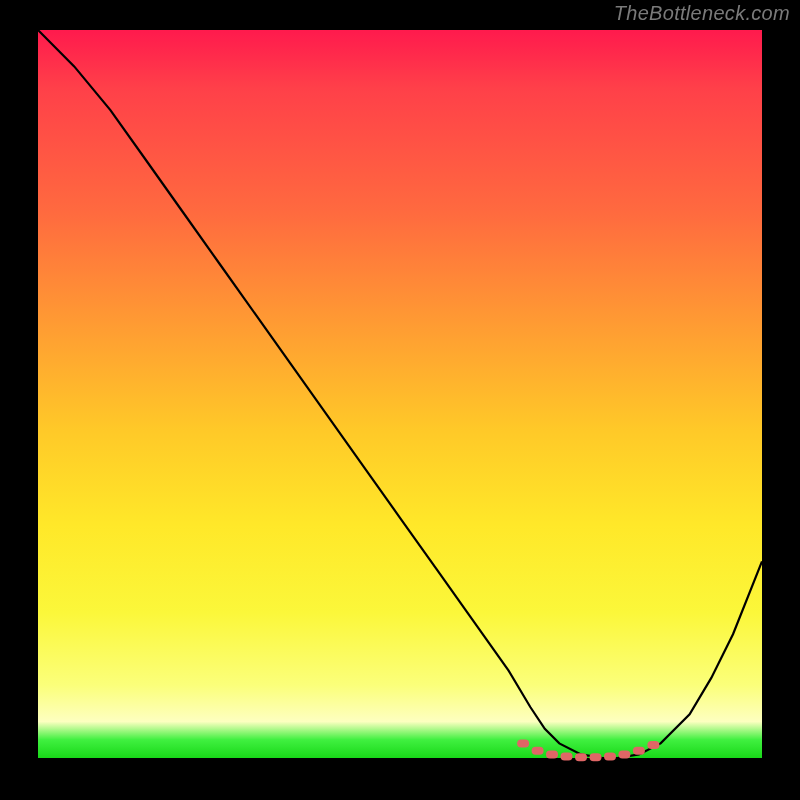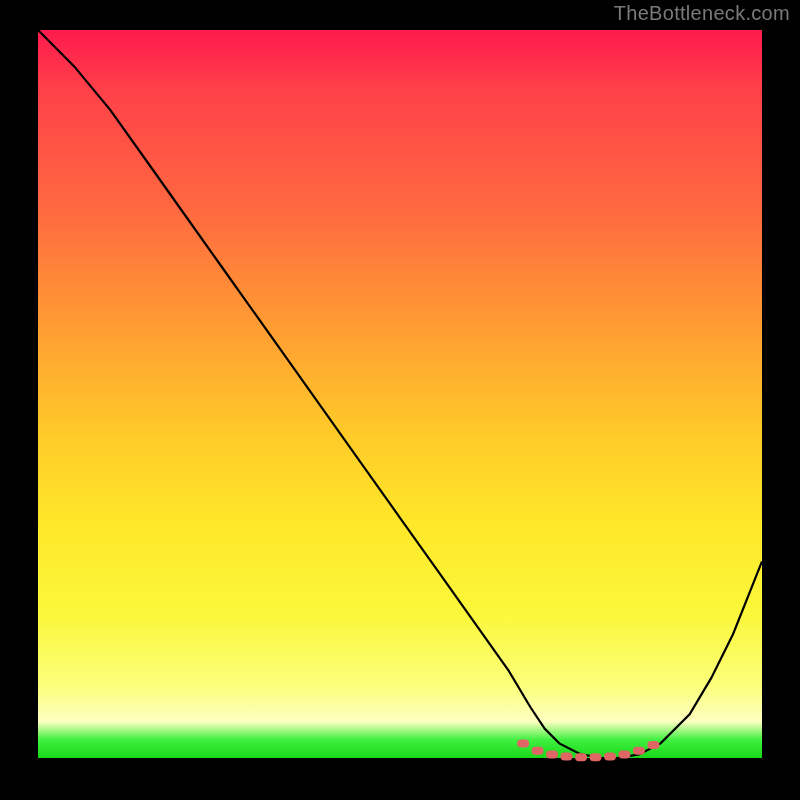--- a/index.html
+++ b/index.html
@@ -9,20 +9,21 @@
     height: 800px;
     background: #000000;
     font-family: Arial, Helvetica, sans-serif;
     overflow: hidden;
   }
   .frame {
     position: relative;
     width: 800px;
     height: 800px;
     background: #000000;
+    font-style: italic;
   }
   .attribution {
     position: absolute;
     top: 2px;
     right: 10px;
     color: #7a7a7a;
     font-size: 20px;
     font-weight: 500;
     letter-spacing: 0.3px;
   }

